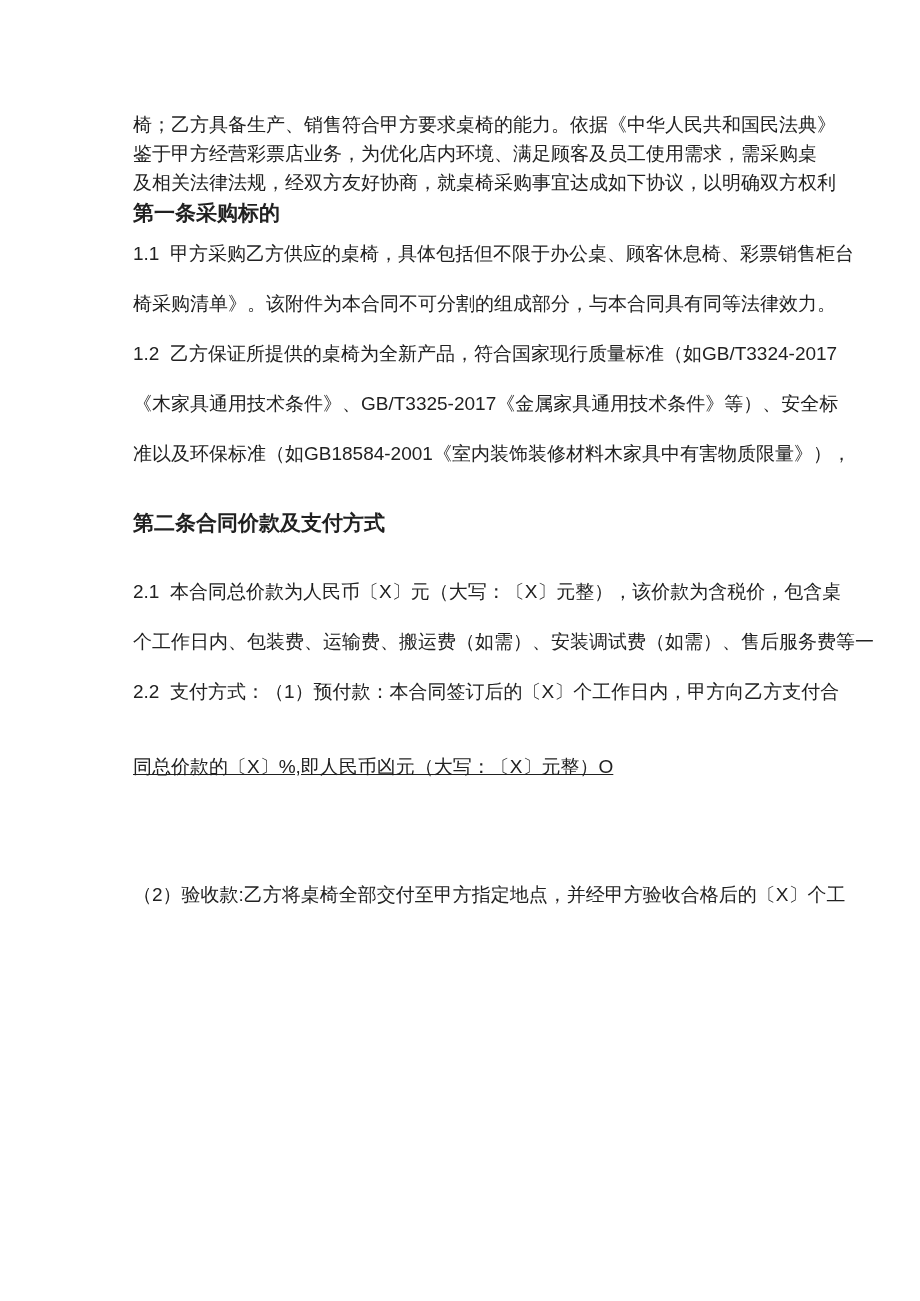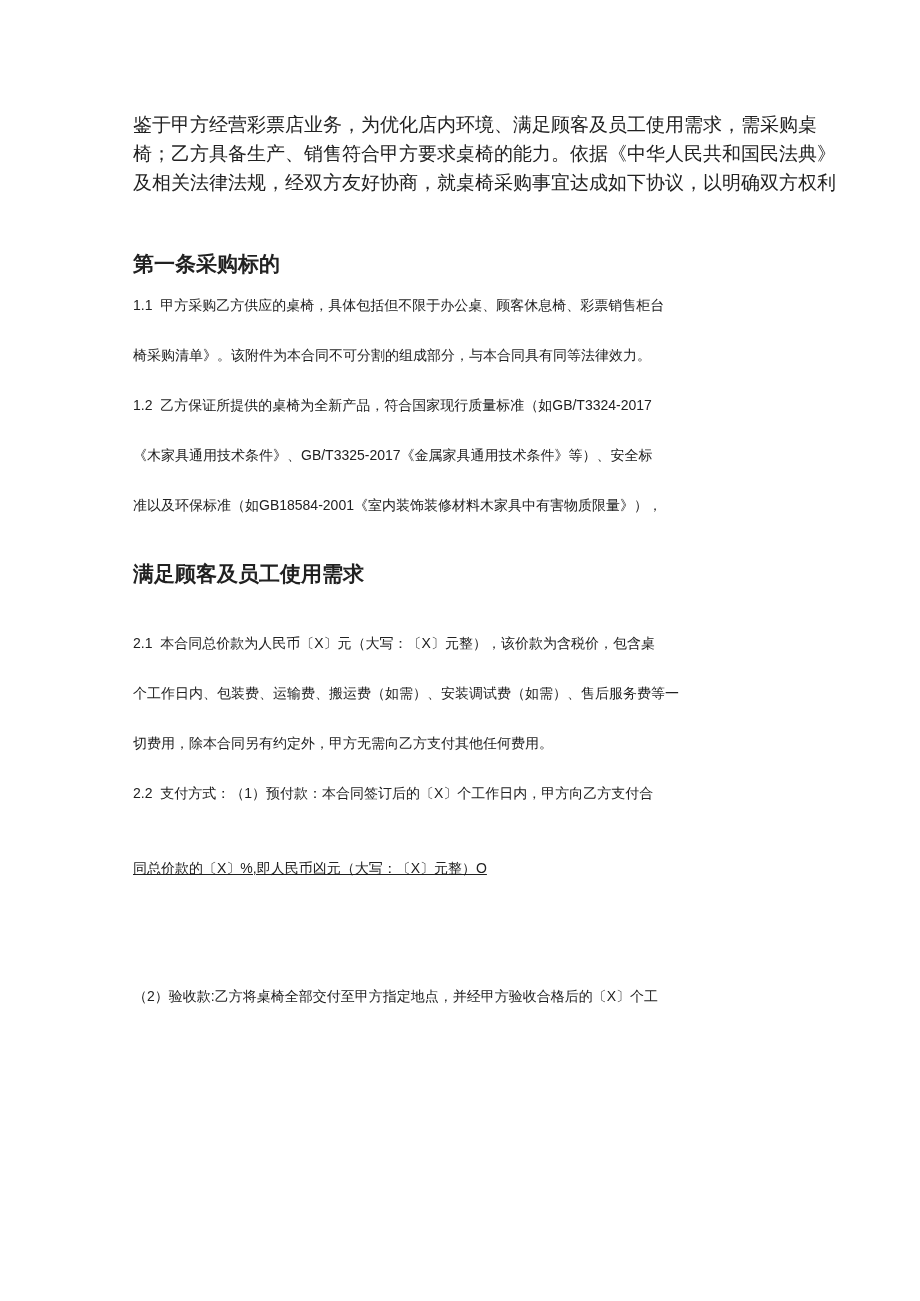--- a/index.html
+++ b/index.html
@@ -24,60 +24,59 @@
   .preamble .tl {
     font-size: 19px;
     line-height: 29px;
   }
   .heading {
     font-size: 21px;
     font-weight: 600;
     line-height: 32px;
     white-space: pre;
   }
-  .heading-1 { margin-top: 51px; }
+  .heading-1 { }
   .heading-2 { margin-top: 28px; }
   .clause .tl {
-    font-size: 14px;
+    font-size: 19px;
     line-height: 50px;
   }
-  .clause-2-1 { margin-top: 28px; }
+  .clause-2-1 { margin-top: 28px; text-align: center; }
   .clause-2-2 .tl + .tl { margin-top: 25px; text-decoration: underline; }  
   .clause-2-2b { margin-top: 78px; }           
 </style>
 </head>
 <body>
 
 <div class="doc">
 
   <div class="preamble">
+      <div class="tl">椅；乙方具备生产、销售符合甲方要求桌椅的能力。依据《中华人民共和国民法典》</div>
       <div class="tl">鉴于甲方经营彩票店业务，为优化店内环境、满足顾客及员工使用需求，需采购桌</div>
-      <div class="tl">椅；乙方具备生产、销售符合甲方要求桌椅的能力。依据《中华人民共和国民法典》</div>
       <div class="tl">及相关法律法规，经双方友好协商，就桌椅采购事宜达成如下协议，以明确双方权利</div>
     </div>
 
   <div class="heading heading-1">第一条采购标的</div>
 
   <div class="clause clause-1-1">
       <div class="tl">1.1  甲方采购乙方供应的桌椅，具体包括但不限于办公桌、顾客休息椅、彩票销售柜台</div>
       <div class="tl">椅采购清单》。该附件为本合同不可分割的组成部分，与本合同具有同等法律效力。</div>
     </div>
 
   <div class="clause clause-1-2">
       <div class="tl">1.2  乙方保证所提供的桌椅为全新产品，符合国家现行质量标准（如GB/T3324-2017</div>
       <div class="tl">《木家具通用技术条件》、GB/T3325-2017《金属家具通用技术条件》等）、安全标</div>
       <div class="tl">准以及环保标准（如GB18584-2001《室内装饰装修材料木家具中有害物质限量》），</div>
     </div>
 
-  <div class="heading heading-2">满足顾客及员工使用需求</div>
+  <div class="heading heading-2">第二条合同价款及支付方式</div>
 
   <div class="clause clause-2-1">
       <div class="tl">2.1  本合同总价款为人民币〔X〕元（大写：〔X〕元整），该价款为含税价，包含桌</div>
       <div class="tl">个工作日内、包装费、运输费、搬运费（如需）、安装调试费（如需）、售后服务费等一</div>
-      <div class="tl">切费用，除本合同另有约定外，甲方无需向乙方支付其他任何费用。</div>
     </div>
 
   <div class="clause clause-2-2">
       <div class="tl">2.2  支付方式：（1）预付款：本合同签订后的〔X〕个工作日内，甲方向乙方支付合</div>
       <div class="tl">同总价款的〔X〕%,即人民币凶元（大写：〔X〕元整）O</div>
     </div>
 
   <div class="clause clause-2-2b">
       <div class="tl">（2）验收款:乙方将桌椅全部交付至甲方指定地点，并经甲方验收合格后的〔X〕个工</div>
     </div>

